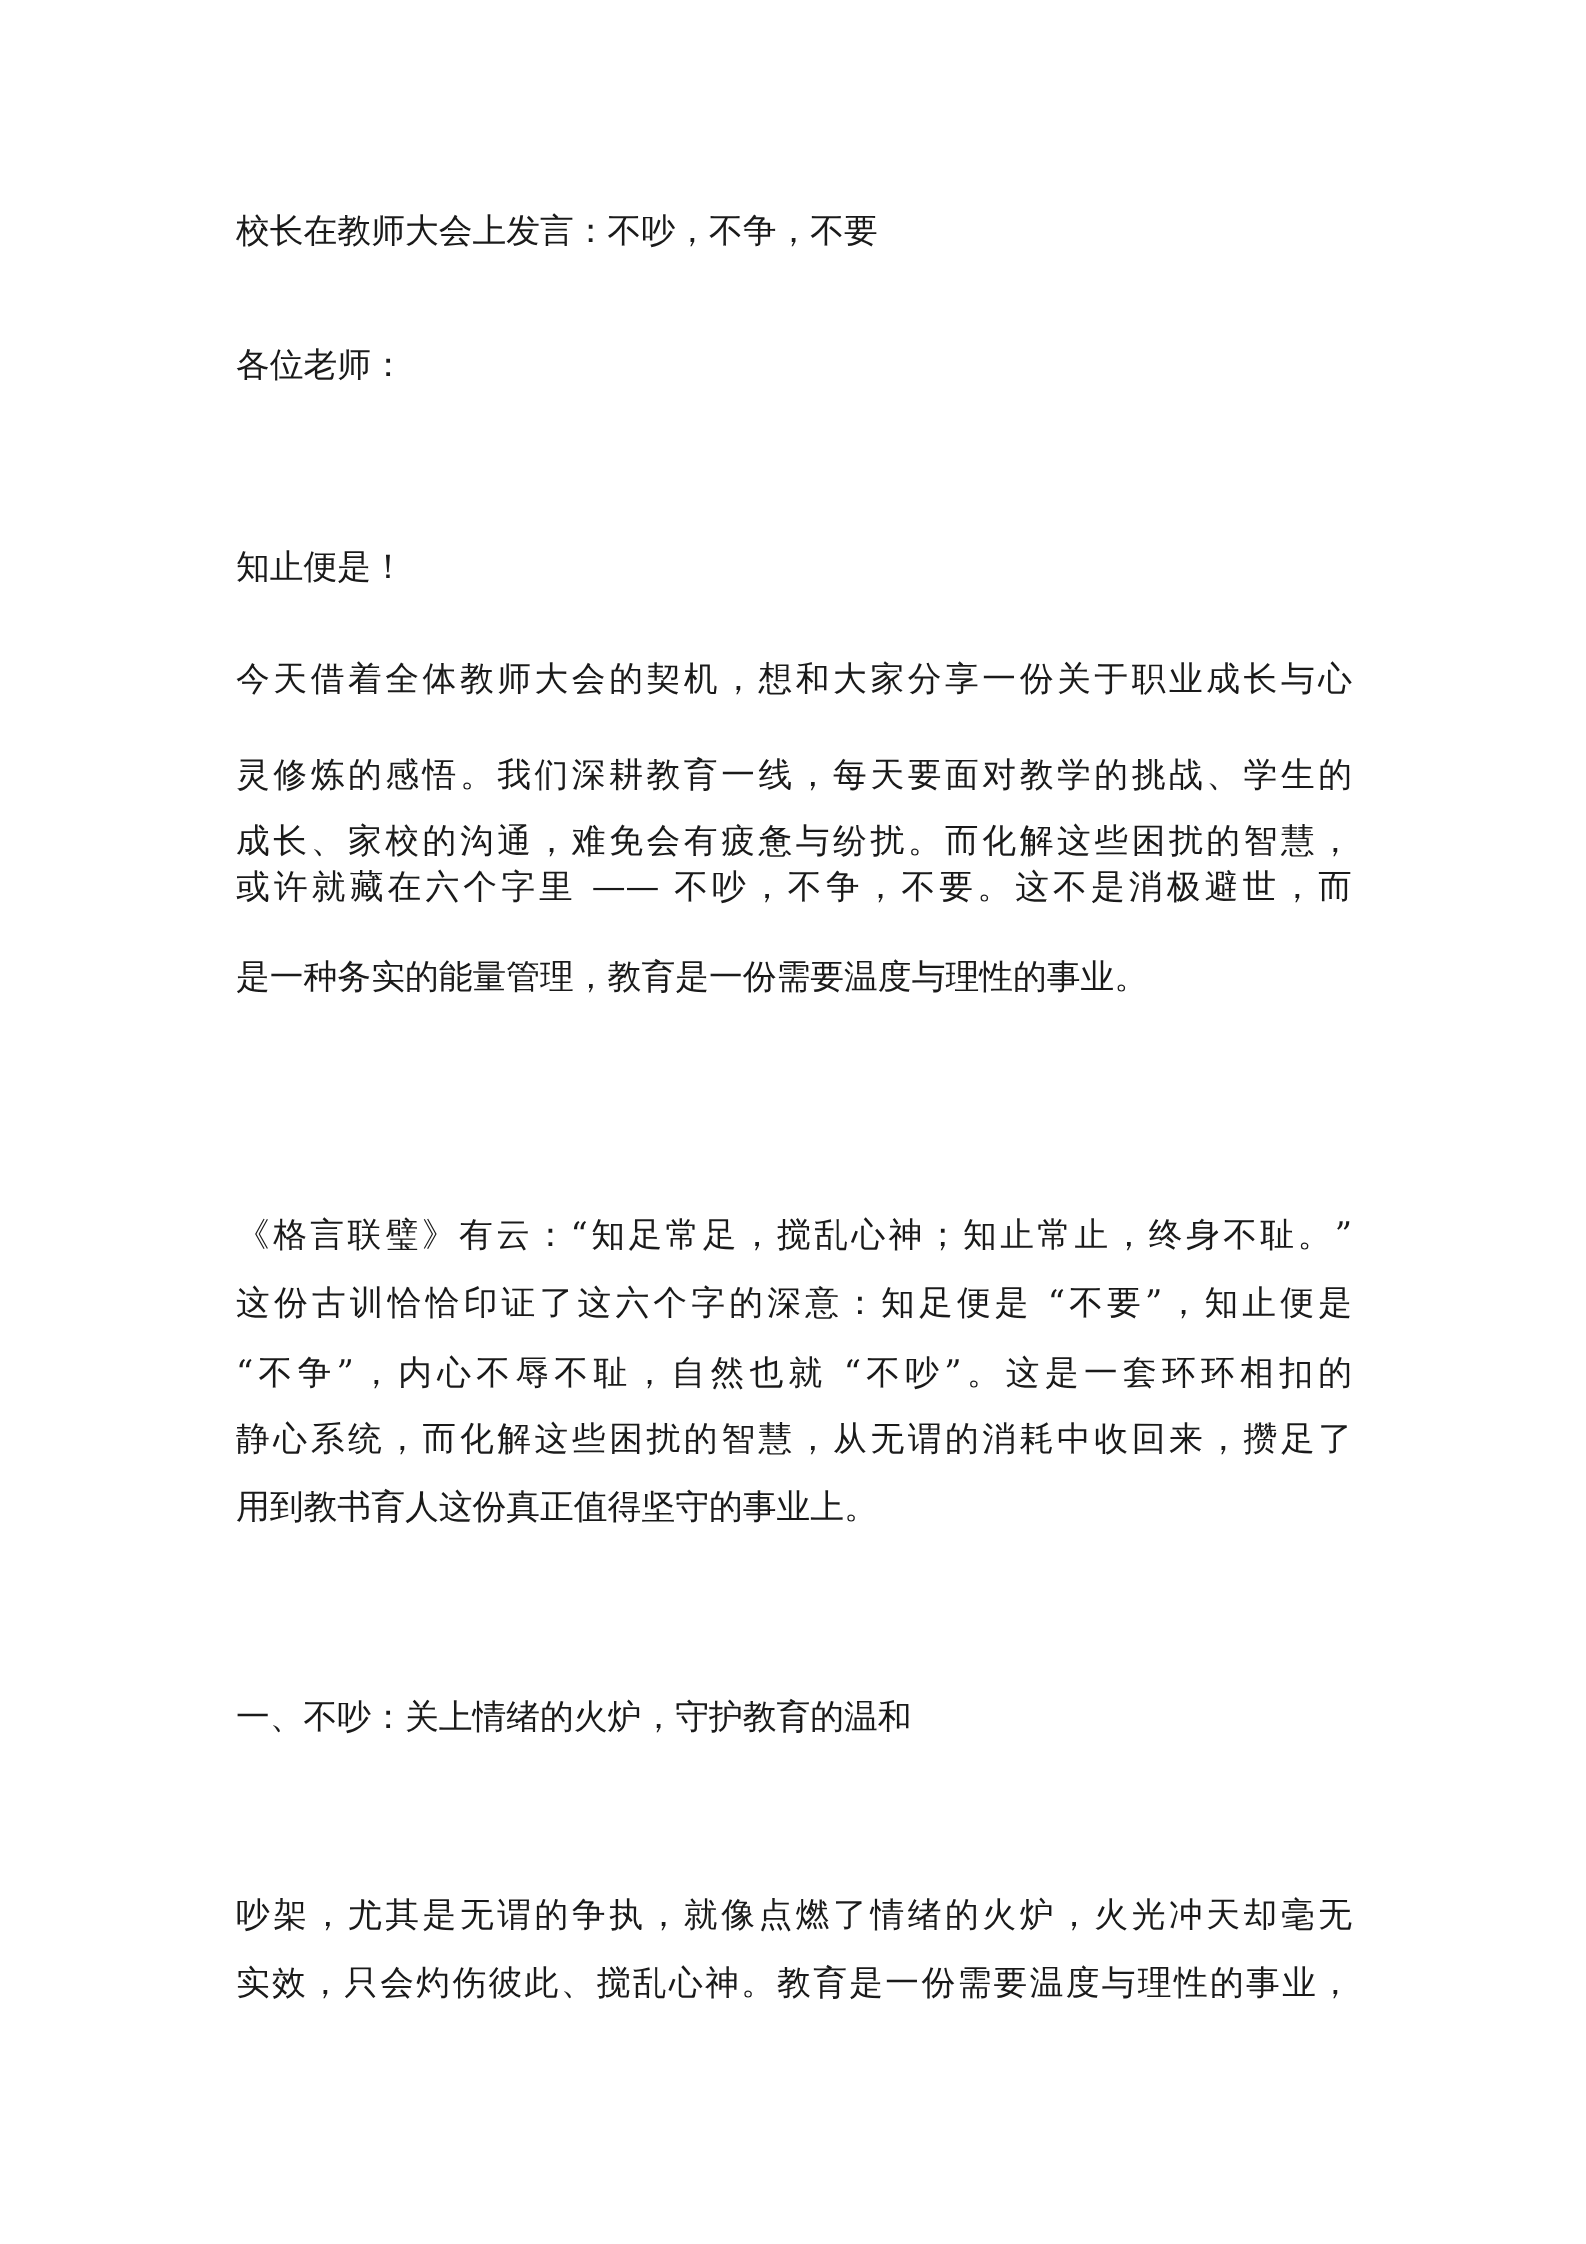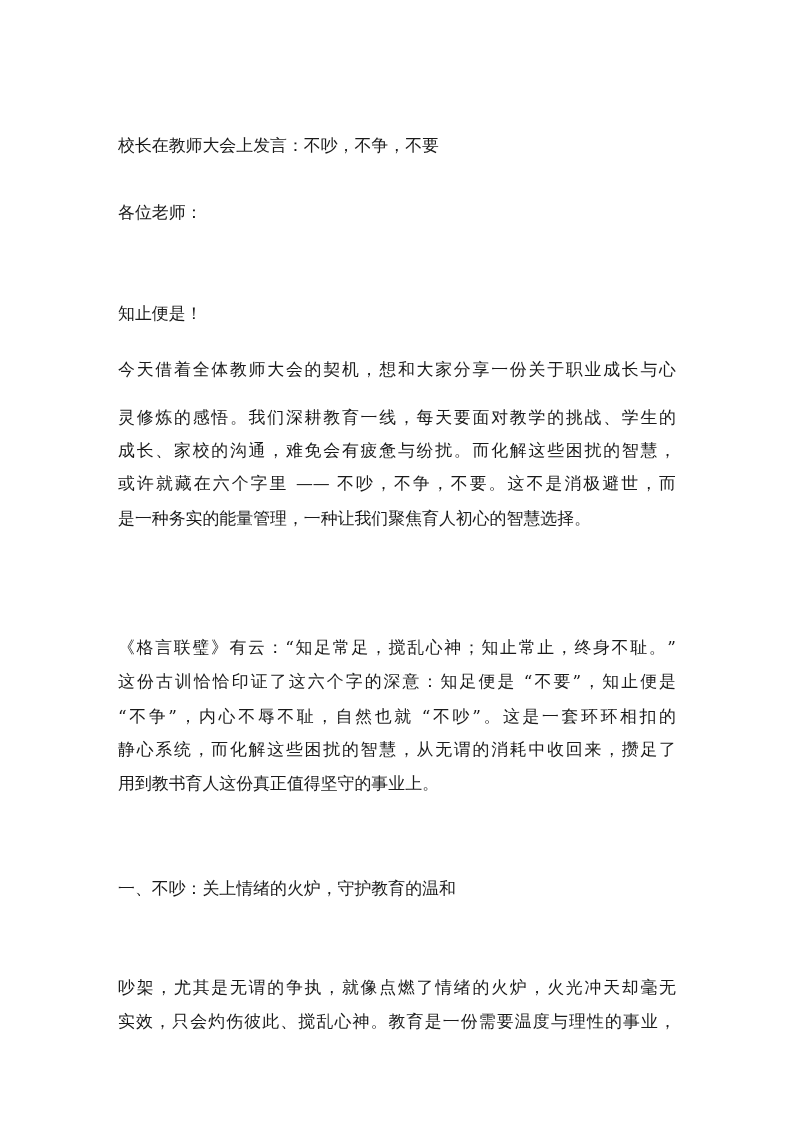--- a/index.html
+++ b/index.html
@@ -4,38 +4,38 @@
   <style>
     html, body { margin: 0; padding: 0; background: #ffffff; }
     body {
       width: 793px; height: 1122px; position: relative; overflow: hidden;
       font-family: "DejaVu Serif", "Liberation Serif", serif;
       color: #1a1a1a;
     }
     .page { position: absolute; left: 118px; top: 0; width: 560px; }
     .line {
       position: absolute; left: 0; white-space: nowrap;
-      font-size: 16.9px; line-height: 20px; letter-spacing: 0px; margin-top: 30px;
+      font-size: 16.9px; line-height: 20px; letter-spacing: 0px;
     }
     .just { width: 558px; text-align: justify; text-align-last: justify; }
   </style>
 </head>
 <body>
 
 <div class="page">
   <div class="line" style="top:105px">校长在教师大会上发言：不吵，不争，不要</div>
   <div class="line" style="top:172px">各位老师：</div>
   <div class="line" style="top:273px">知止便是！</div>
 
   <div>
     <div class="line just" style="top:329px">今天借着全体教师大会的契机，想和大家分享一份关于职业成长与心</div>
     <div class="line just" style="top:377px">灵修炼的感悟。我们深耕教育一线，每天要面对教学的挑战、学生的</div>
     <div class="line just" style="top:410px">成长、家校的沟通，难免会有疲惫与纷扰。而化解这些困扰的智慧，</div>
-    <div class="line just" style="top:443px">或许就藏在六个字里 —— 不吵，不争，不要。这不是消极避世，而</div>
-    <div class="line" style="top:478px">是一种务实的能量管理，一种让我们聚焦育人初心的智慧选择。</div>
+    <div class="line just" style="top:433px">或许就藏在六个字里 —— 不吵，不争，不要。这不是消极避世，而</div>
+    <div class="line" style="top:478px">是一种务实的能量管理，教育是一份需要温度与理性的事业。</div>
   </div>
 
   <div>
     <div class="line just" style="top:607px">《格言联璧》有云：“知足常足，搅乱心神；知止常止，终身不耻。”</div>
     <div class="line just" style="top:641px">这份古训恰恰印证了这六个字的深意：知足便是 “不要”，知止便是</div>
     <div class="line just" style="top:676px">“不争”，内心不辱不耻，自然也就 “不吵”。这是一套环环相扣的</div>
     <div class="line just" style="top:709px">静心系统，而化解这些困扰的智慧，从无谓的消耗中收回来，攒足了</div>
     <div class="line" style="top:743px">用到教书育人这份真正值得坚守的事业上。</div>
   </div>
 

